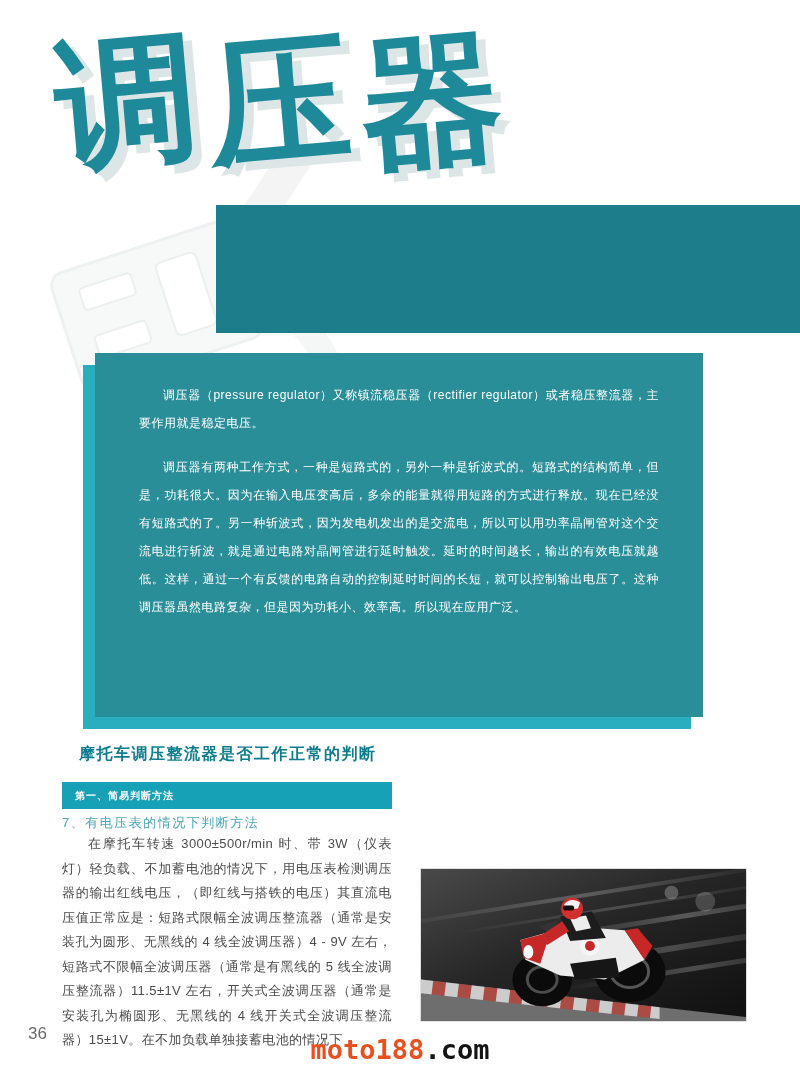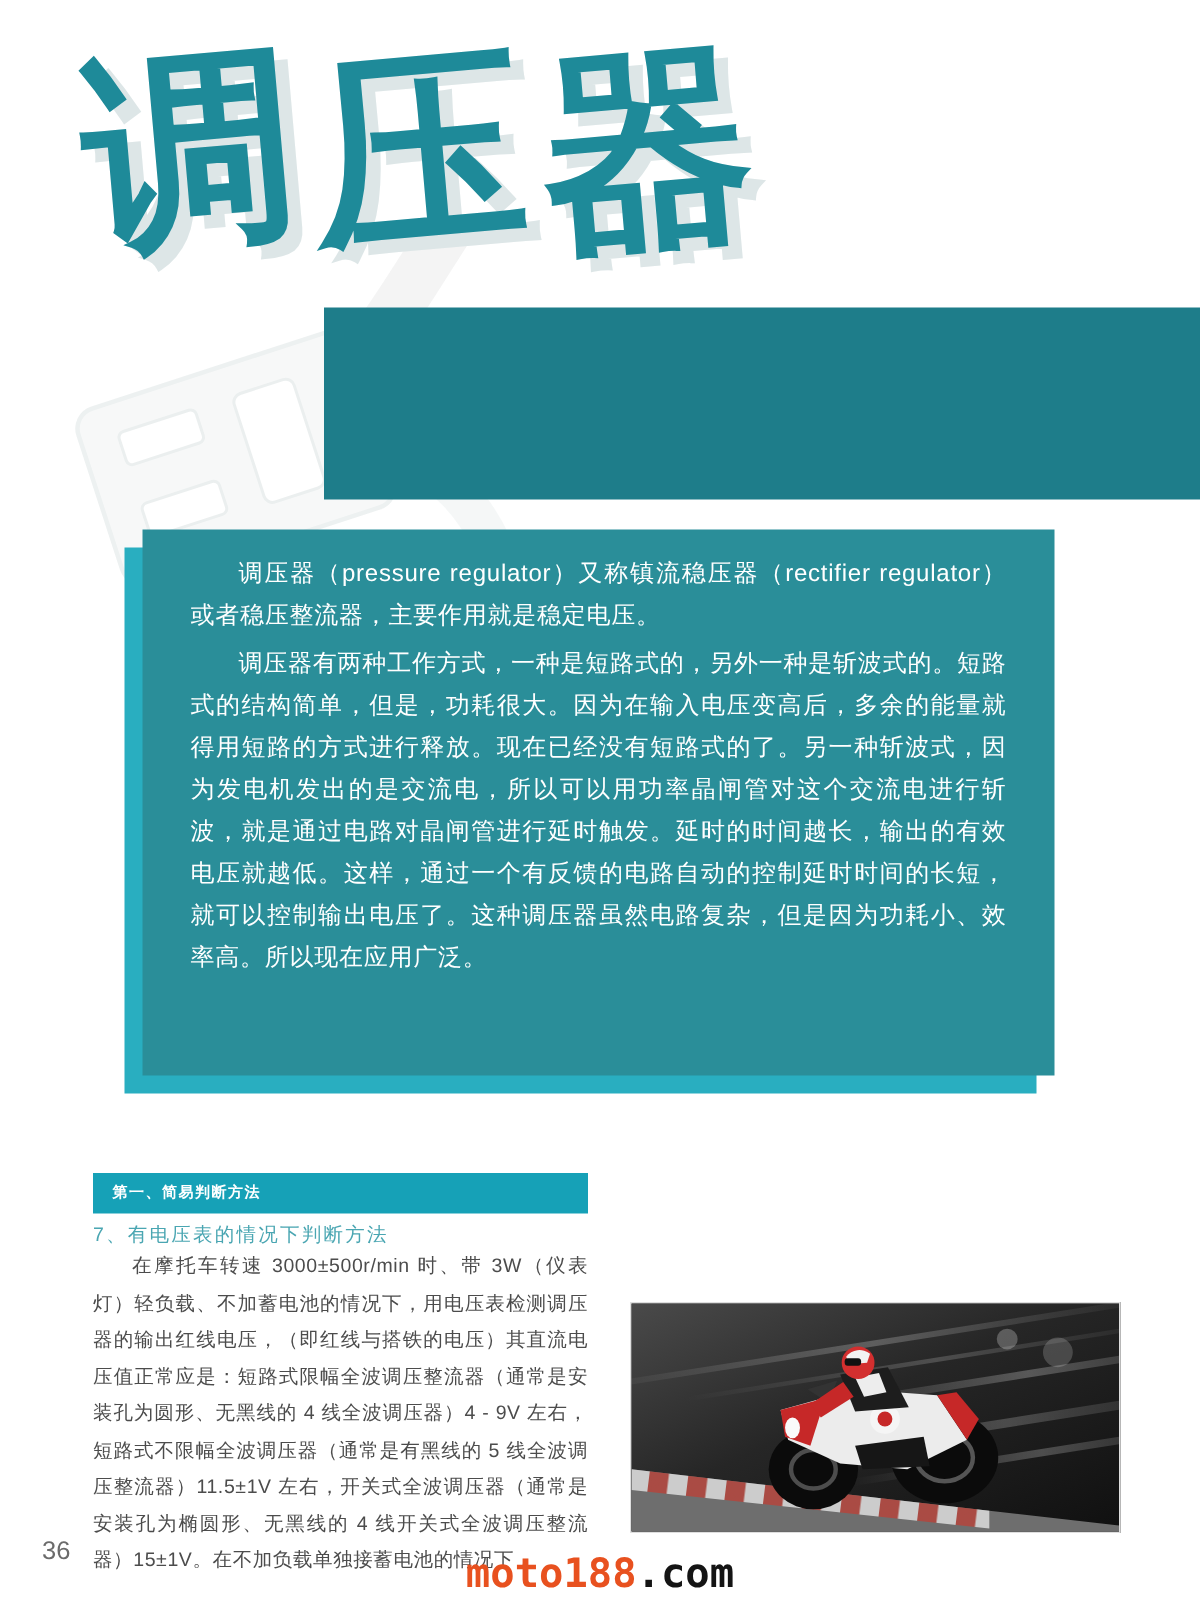--- a/index.html
+++ b/index.html
@@ -19,21 +19,21 @@
   
   .masthead-title{position:absolute;left:56px;top:30px;z-index:3;font-size:142px;line-height:1;
                   font-weight:900;color:#1e8a99;letter-spacing:10px;white-space:nowrap;
                   text-shadow:9px 9px 0 #dde6e7;}
   .tchar{display:inline-block;transform:rotate(-5deg);}
 
   
   .intro-underlay{position:absolute;left:83px;top:365px;width:608px;height:364px;background:#29aec0;z-index:1;}
   .intro-box{position:absolute;left:95px;top:353px;width:608px;height:364px;background:#2a8e99;z-index:2;
              box-sizing:border-box;padding:12px 28px 0 28px;overflow:hidden;}
-  .intro-box p{margin:4px;color:#ffffff;font-size:16px;line-height:28px;text-indent:2em;
+  .intro-box p{margin:16px;color:#ffffff;font-size:12px;line-height:28px;text-indent:2em;
                text-align:justify;letter-spacing:.5px;}
 
   
   .section-title{position:absolute;left:79px;top:744px;margin:0;font-size:16px;font-weight:bold;
                  color:#0d7d8e;letter-spacing:1.5px;z-index:2;}
   .bar{position:absolute;left:62px;top:782px;width:330px;height:27px;background:#16a1b7;z-index:2;}
   .bar span{display:block;color:#ffffff;font-weight:bold;font-size:10px;line-height:27px;
             padding-left:13px;letter-spacing:1px;}
   .method{position:absolute;left:62px;top:814px;font-size:13px;color:#4aa6b2;letter-spacing:1.5px;z-index:2;}
   .left-body{position:absolute;left:62px;top:832px;width:330px;margin:0;font-size:13px;line-height:24.5px;
@@ -75,20 +75,21 @@
   <div class="masthead-title">
     <span class="tchar">调</span><span class="tchar">压</span><span class="tchar">器</span>
   </div>
 
   <div class="intro-underlay"></div>
   <div class="intro-box">
     <p>调压器（pressure regulator）又称镇流稳压器（rectifier regulator）或者稳压整流器，主要作用就是稳定电压。</p>
     <p>调压器有两种工作方式，一种是短路式的，另外一种是斩波式的。短路式的结构简单，但是，功耗很大。因为在输入电压变高后，多余的能量就得用短路的方式进行释放。现在已经没有短路式的了。另一种斩波式，因为发电机发出的是交流电，所以可以用功率晶闸管对这个交流电进行斩波，就是通过电路对晶闸管进行延时触发。延时的时间越长，输出的有效电压就越低。这样，通过一个有反馈的电路自动的控制延时时间的长短，就可以控制输出电压了。这种调压器虽然电路复杂，但是因为功耗小、效率高。所以现在应用广泛。</p>
   </div>
 
+  <h2 class="section-title">摩托车调压整流器是否工作正常的判断</h2>
   <div class="bar">
     <span>第一、简易判断方法</span>
   </div>
   <div class="method">7、有电压表的情况下判断方法</div>
   <p class="left-body">在摩托车转速 3000±500r/min 时、带 3W（仪表灯）轻负载、不加蓄电池的情况下，用电压表检测调压器的输出红线电压，（即红线与搭铁的电压）其直流电压值正常应是：短路式限幅全波调压整流器（通常是安装孔为圆形、无黑线的 4 线全波调压器）4 - 9V 左右，短路式不限幅全波调压器（通常是有黑线的 5 线全波调压整流器）11.5±1V 左右，开关式全波调压器（通常是安装孔为椭圆形、无黑线的 4 线开关式全波调压整流器）15±1V。在不加负载单独接蓄电池的情况下，</p>
 
   <div class="moto">
     <svg viewBox="0 0 327 154" preserveAspectRatio="none" aria-hidden="true">
       <defs>
         <linearGradient id="mg-bg" x1="0" y1="0" x2="1" y2="1">

